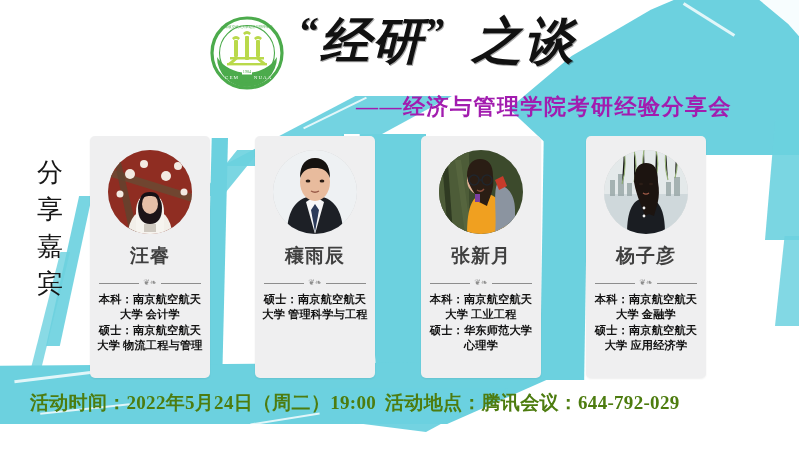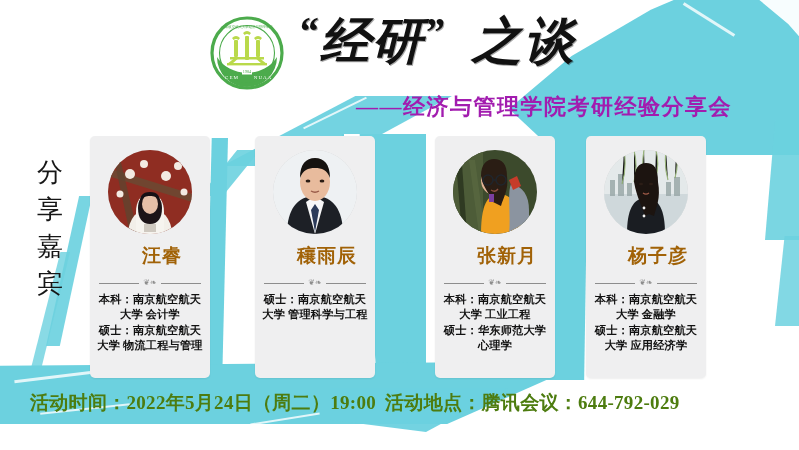--- a/index.html
+++ b/index.html
@@ -110,36 +110,35 @@
 
   
   .cards{position:absolute;left:0;top:0;width:799px;height:450px;}
   .card{
     position:absolute;top:136px;width:120px;height:242px;
     background:#efeff0;border-radius:5px;
     box-shadow:0 1px 2px rgba(0,0,0,.07);
   }
   .card.c0{left:90px;}
   .card.c1{left:255px;}
-  .card.c2{left:435px;}
+  .card.c2{left:421px;}
   .card.c3{left:586px;}
 
   .avatar{
     position:absolute;left:50%;top:14px;transform:translateX(-50%);
     width:84px;height:84px;border-radius:50%;overflow:hidden;
     background:#cfcfcf;
   }
   .avatar svg{display:block;width:84px;height:84px;}
 
   .gname{
     position:absolute;top:107px;left:0;width:100%;
-    text-align:center;font-size:19px;font-weight:bold;color:#a16207;
+    text-align:center;font-size:19px;font-weight:bold;color:#404040;
     font-family:"Liberation Serif","DejaVu Serif",serif;
     letter-spacing:1px;
-    margin-left:12px;
   }
   .divider{
     position:absolute;top:143px;left:9px;width:102px;height:9px;
   }
   .divider .ln{position:absolute;top:4px;height:1px;background:#8d8d8d;}
   .divider .ln.l{left:0;width:40px;}
   .divider .ln.r{right:0;width:40px;}
   .divider .orn{
     position:absolute;left:40px;top:-1px;width:22px;text-align:center;
     font-size:8px;color:#8d8d8d;line-height:9px;

